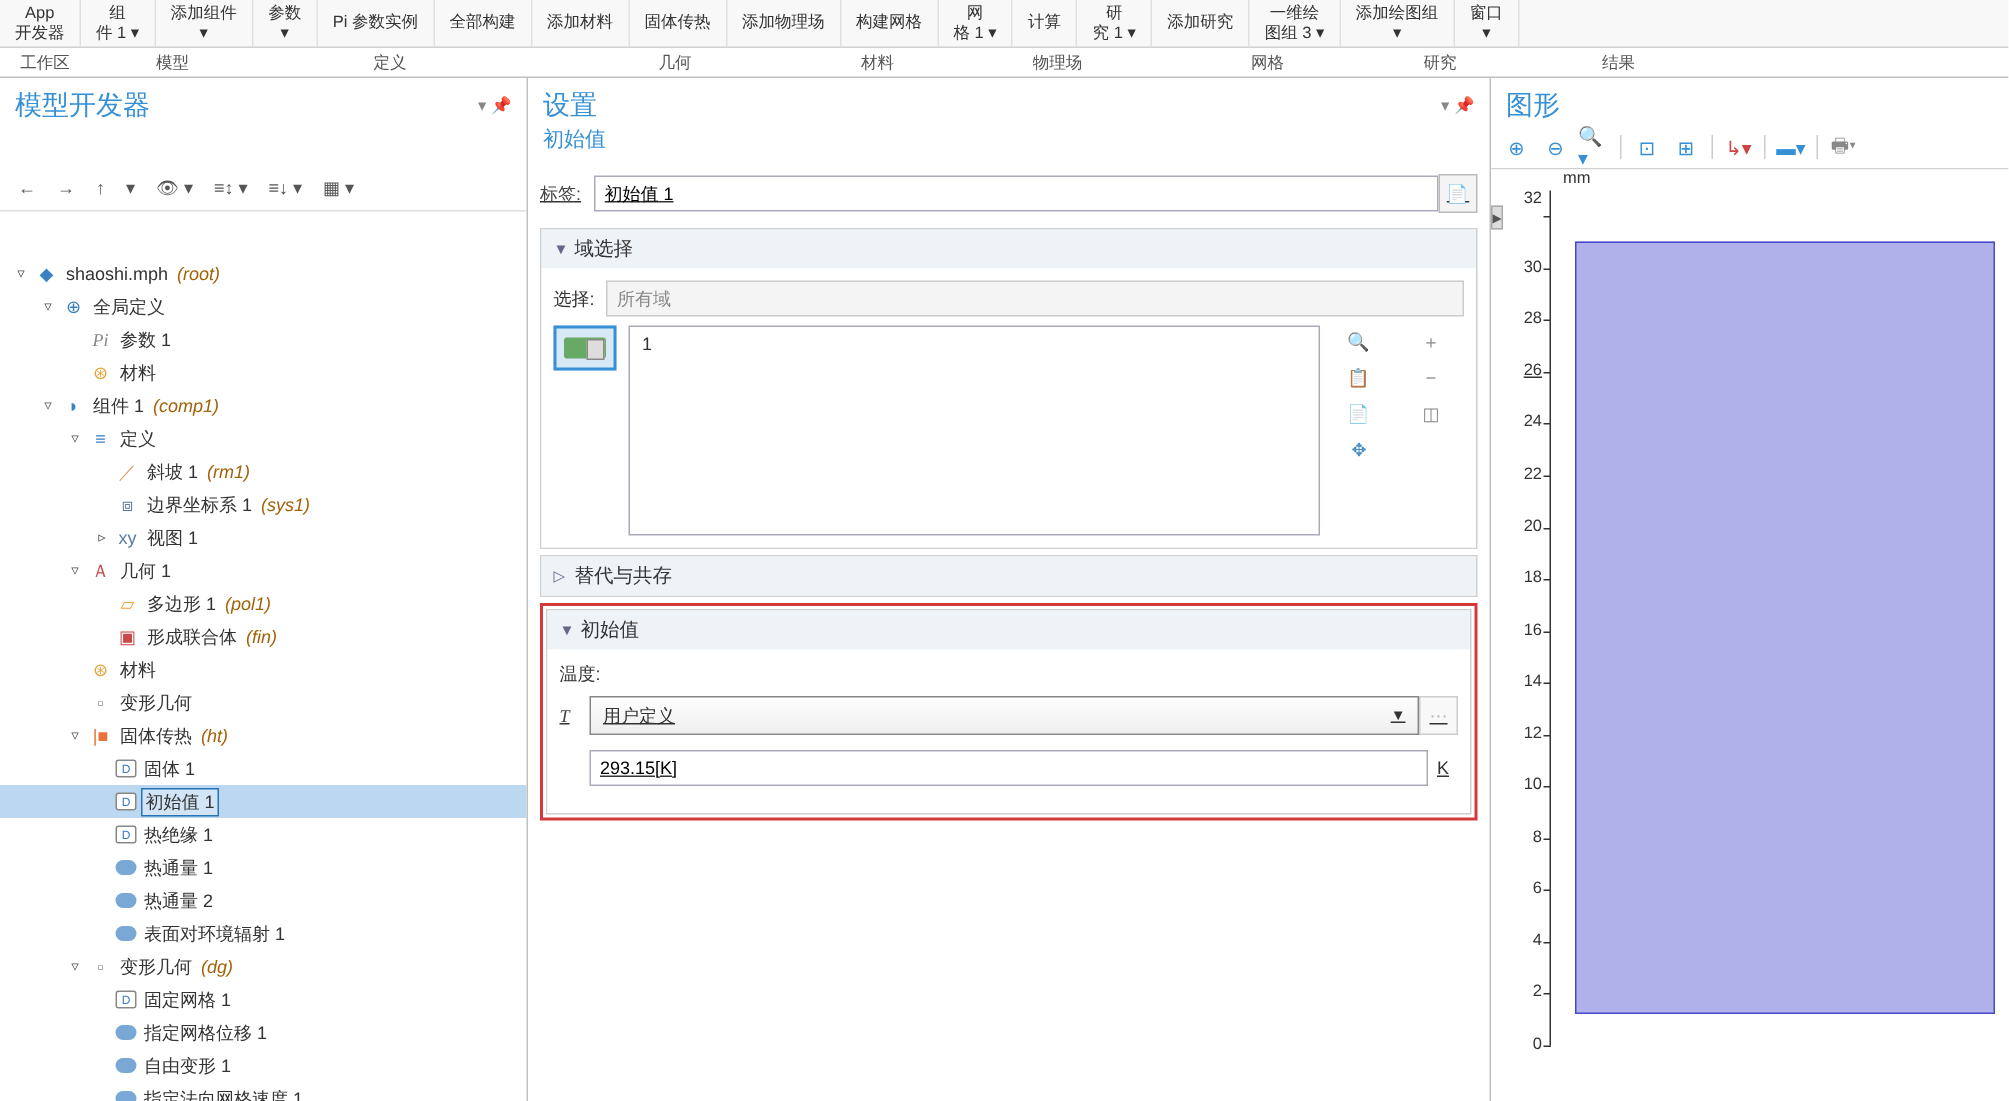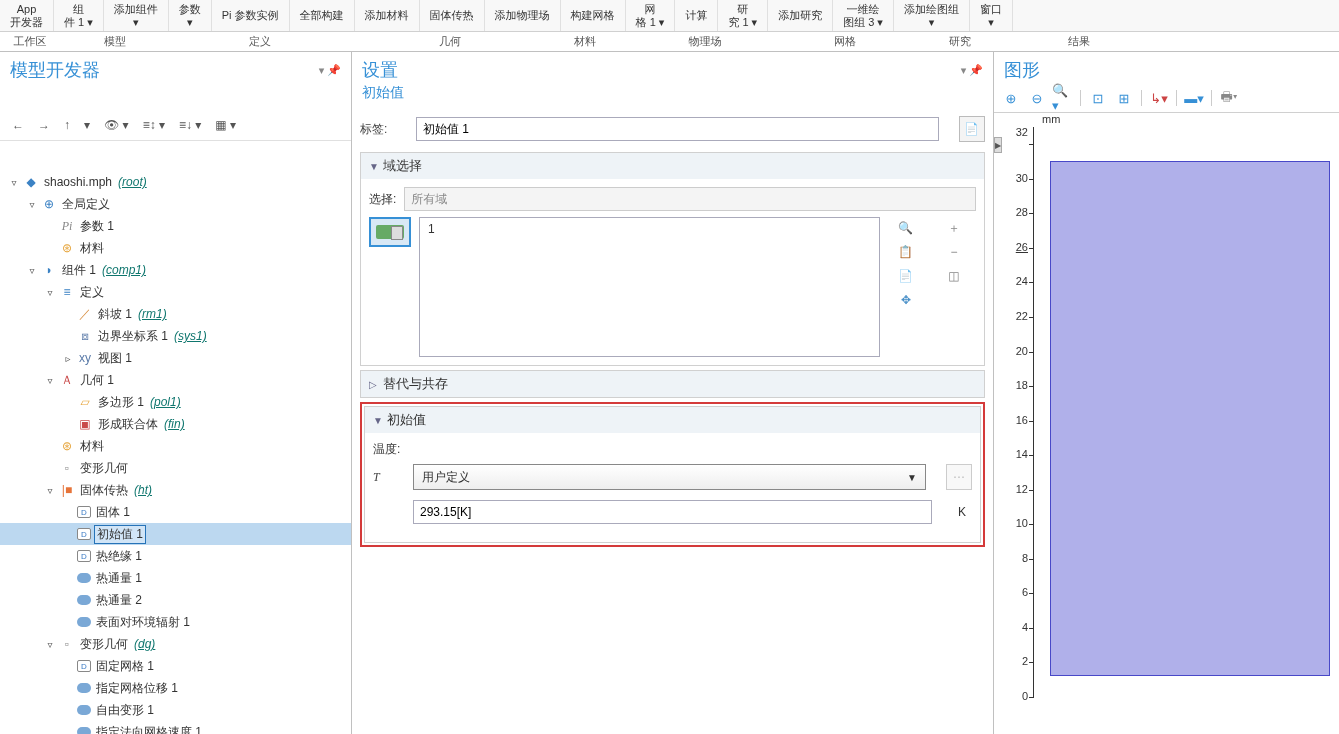--- a/index.html
+++ b/index.html
@@ -36,27 +36,27 @@
 .tree-row.selected { background: #bcd8f0; }
 .tree-row.selected .node-label { border: 1px solid #2673b8; padding: 0 2px; background: #d1e5f7; }
 .tree-arrow { width: 12px; display: inline-block; color: #555; font-size: 10px; text-align: center; }
 .tree-icon { width: 16px; height: 16px; display: inline-flex; align-items: center; justify-content: center; margin: 0 3px; font-size: 12px; }
 .ico-root{color:#3b82c4}.ico-globe{color:#3b82c4}.ico-pi{color:#888;font-style:italic;font-family:serif}.ico-mat{color:#e6a43a}
 .ico-comp{color:#3b82c4}.ico-def{color:#3b82c4}.ico-ramp{color:#d68a3a}.ico-sys{color:#5a7aa8}.ico-view{color:#5a7aa8}
 .ico-geom{color:#c94a4a}.ico-poly{color:#e6a43a}.ico-union{color:#c94a4a}.ico-mat2{color:#e6a43a}.ico-deform{color:#888}
 .ico-ht{color:#e6743a}.ico-d{background:#fff;border:1px solid #888;color:#3a7ac4;font-size:8px;width:14px;height:12px;border-radius:2px}
 .ico-flux{width:14px;height:10px;background:linear-gradient(#7aa8d6,#7aa8d6);border-radius:5px}
 .node-label { padding: 1px 2px; }
-.node-tag { color: #0f766e; font-style: italic; margin-left: 4px; text-decoration: underline; }
+.node-tag { color: #a16207; font-style: italic; margin-left: 4px; }
 .indent0{padding-left:8px}.indent1{padding-left:26px}.indent2{padding-left:44px}.indent3{padding-left:62px}
 
 
 .mid-sub { padding: 0 10px 8px 10px; color: #3690d6; font-size: 14px; }
 .mid-body { padding: 0 8px; overflow-y: auto; flex: 1; }
-.field-row { display: flex; align-items: center; margin: 6px 0 10px 0; gap: 20px; }
+.field-row { display: flex; align-items: center; margin: 6px 0 10px 0; gap: 0; text-decoration: underline; }
 .field-label { width: 36px; color: #444; }
 .text-input { flex: 1; height: 24px; border: 1px solid #aab; padding: 2px 6px; font-size: 12px; background: #fff; }
 .icon-btn { width: 26px; height: 26px; border: 1px solid #bbb; background: #f4f4f4; display:flex;align-items:center;justify-content:center; cursor:pointer; }
 
 .section { border: 1px solid #d0d0d0; margin-bottom: 4px; background: #f7f9fb; }
 .section-hd { display: flex; align-items: center; padding: 4px 8px; background: #eef3f7; cursor: pointer; font-size: 13px; }
 .sec-arrow { width: 14px; color: #668; font-size: 10px; }
 .section-body { padding: 8px; background: #fff; }
 
 .domain-select-row { display:flex; align-items:center; gap:8px; margin-bottom:6px; }

